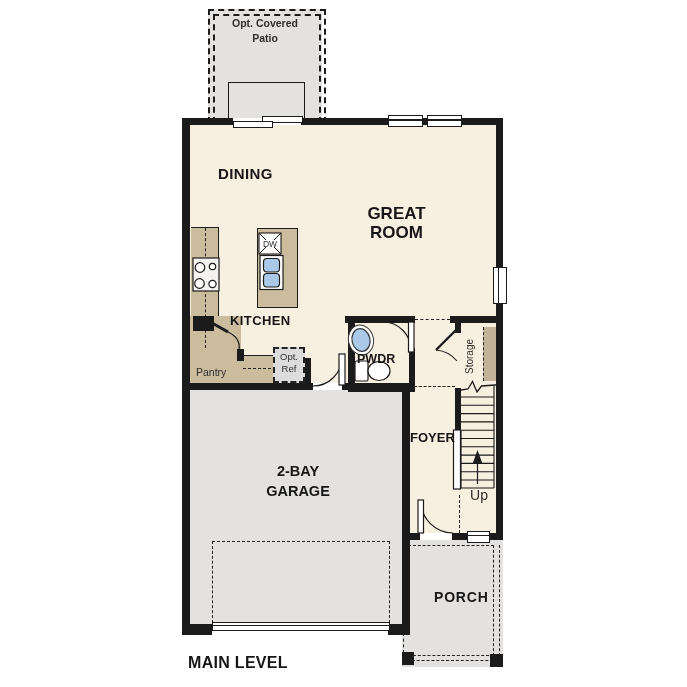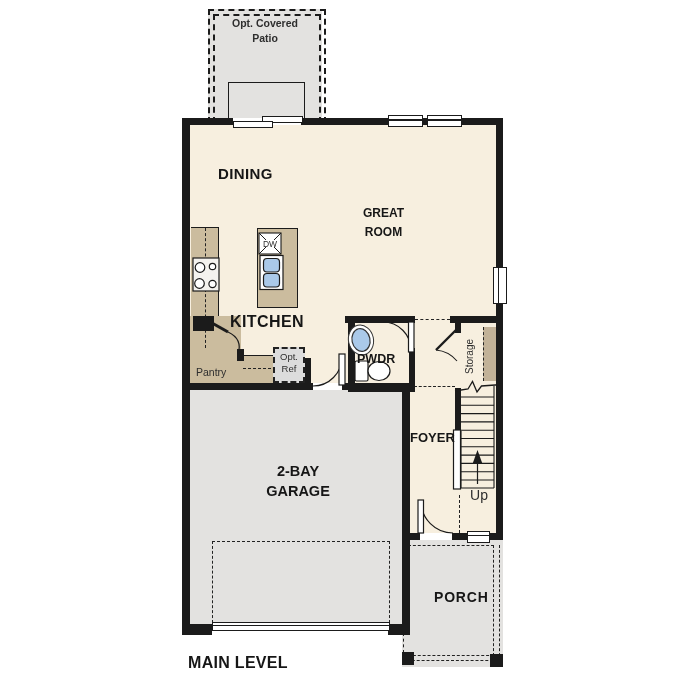--- a/index.html
+++ b/index.html
@@ -169,25 +169,25 @@
       <rect x="355" y="361" width="13" height="20" rx="1.5"></rect>
       <ellipse cx="379" cy="371" rx="11" ry="9.5"></ellipse>
     </g>
   </svg>
 
   <div class="lbl sm" style="left:215px;top:16px;width:100px;text-align:center;line-height:14.5px;font-weight:bold;">
     <span>Opt. Covered</span><br>
     <span>Patio</span>
   </div>
   <div class="lbl b" style="left:218px;top:165px;font-size:15px;letter-spacing:.4px;">DINING</div>
-  <div class="lbl b" style="left:346px;top:204px;width:75px;text-align:center;font-size:12px;line-height:19px;">
+  <div class="lbl b" style="left:359px;top:204px;width:75px;text-align:center;font-size:17px;line-height:19px;">
     <span>GREAT</span><br>
     <span>ROOM</span>
   </div>
-  <div class="lbl b" style="left:230px;top:313px;font-size:16px;letter-spacing:.4px;">KITCHEN</div>
+  <div class="lbl b" style="left:230px;top:313px;font-size:13px;letter-spacing:.4px;">KITCHEN</div>
   <div class="lbl sm" style="left:196px;top:366px;font-size:10.5px;">Pantry</div>
   <div class="lbl" style="left:273px;top:351px;width:32px;text-align:center;font-size:9.5px;line-height:12px;color:#2e2e2e;">
     <span>Opt.</span><br>
     <span>Ref</span>
   </div>
   <div class="lbl b" style="left:357px;top:352px;font-size:12.5px;">PWDR</div>
   <div class="lbl sm" style="left:445px;top:350px;width:50px;height:13px;text-align:center;font-size:10px;transform:rotate(-90deg);">Storage</div>
   <div class="lbl b" style="left:410px;top:430px;font-size:13px;">FOYER</div>
   <div class="lbl sm" style="left:469px;top:487px;width:20px;text-align:center;font-size:14px;">Up</div>
   <div class="lbl b" style="left:252px;top:462px;width:92px;text-align:center;font-size:14.5px;line-height:19.5px;">

